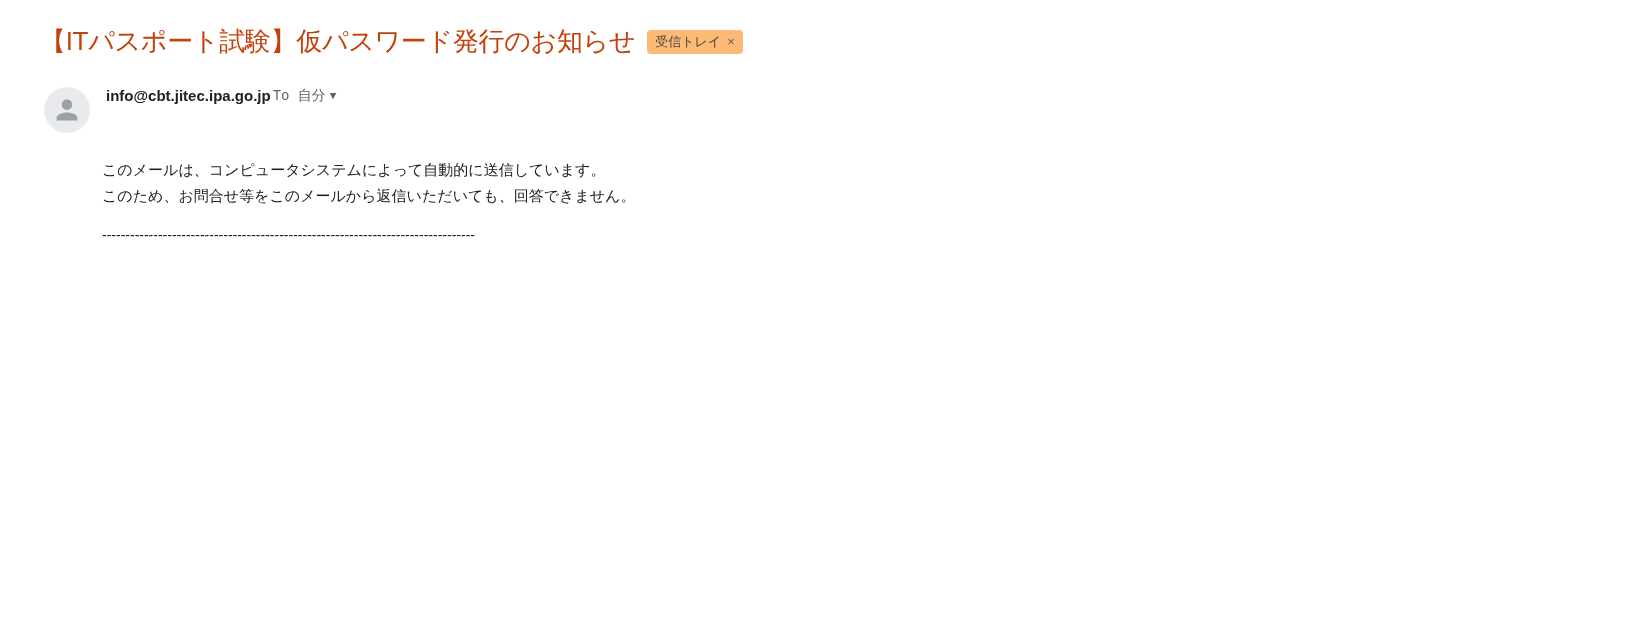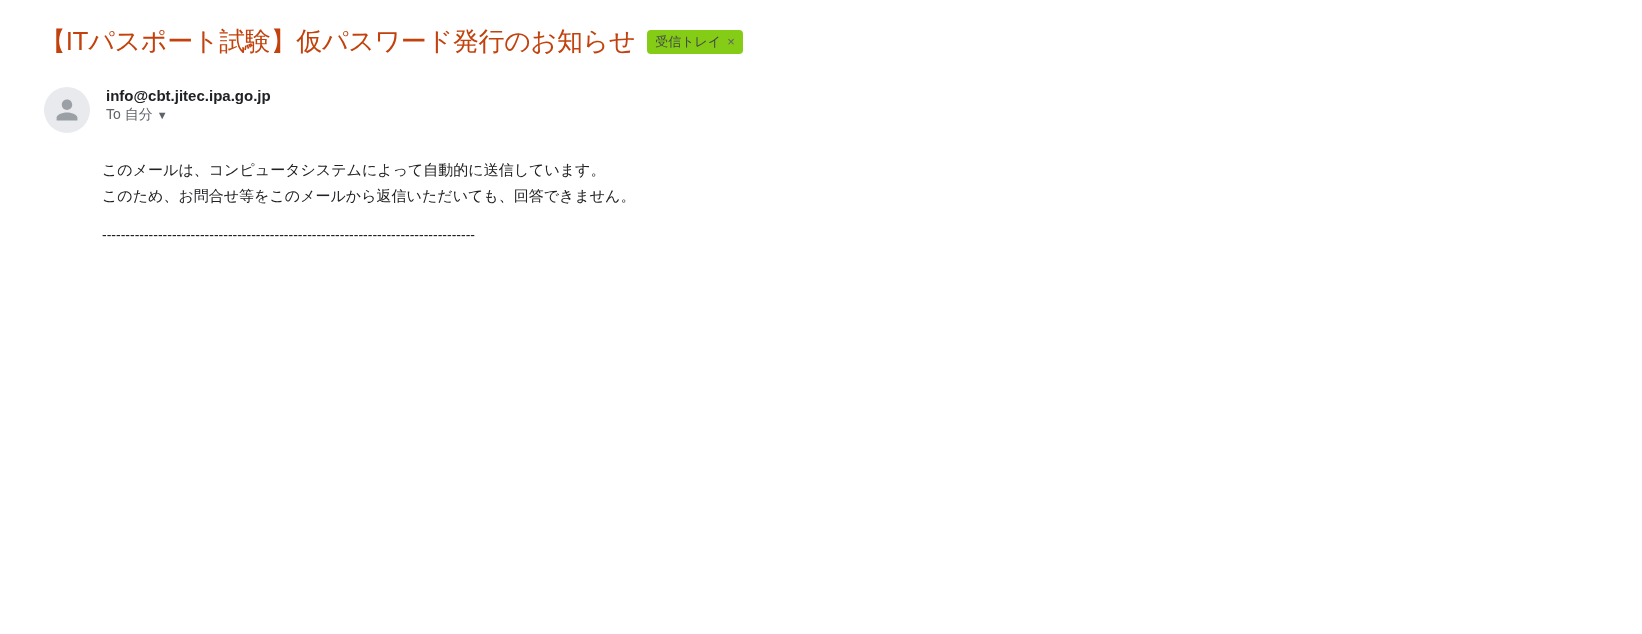--- a/index.html
+++ b/index.html
@@ -28,21 +28,21 @@
     .email-subject {
       font-size: 26px;
       font-weight: 400;
       color: #c2410c;
       letter-spacing: -0.3px;
     }
 
     .label-badge {
       display: inline-flex;
       align-items: center;
-      background-color: #84cc16;
+      background-color: #fdba74;
       border-radius: 4px;
       padding: 3px 8px;
       font-size: 13px;
       color: #444746;
       gap: 6px;
       white-space: nowrap;
     }
 
     .label-badge .close-x {
       cursor: pointer;
@@ -69,37 +69,38 @@
       flex-shrink: 0;
     }
 
     .avatar-icon {
       width: 26px;
       height: 26px;
     }
 
     .sender-info {
       display: flex;
-      flex-direction: column;
+      flex-direction: row;
       gap: 2px;
     }
 
     .sender-email {
       font-size: 15px;
       font-weight: 700;
       color: #202124;
     }
 
     .to-row {
       display: flex;
       align-items: center;
       gap: 4px;
       font-size: 14px;
       color: #5f6368;
       cursor: pointer;
+      font-family: Liberation Mono, monospace;
     }
 
     .to-row .chevron {
       font-size: 11px;
       color: #5f6368;
     }
 
     .email-body {
       padding-left: 62px;
       font-size: 15px;

